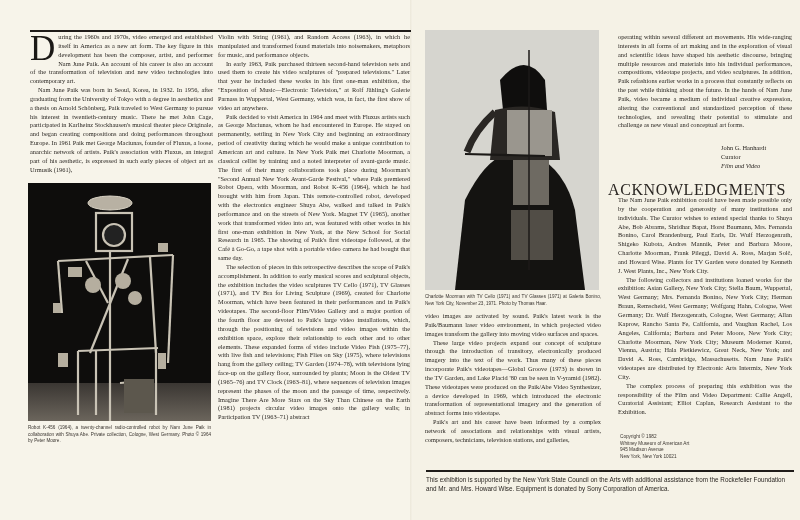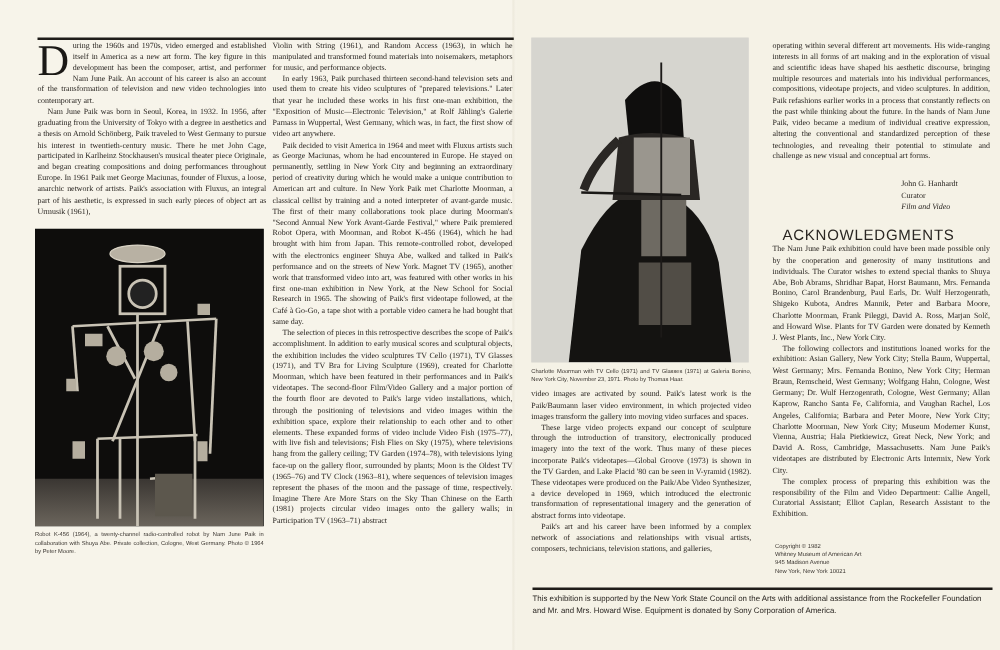--- a/index.html
+++ b/index.html
@@ -11,21 +11,21 @@
   .fold{position:absolute;left:410px;top:0;width:3px;height:520px;background:linear-gradient(90deg,#ece8da,#f7f4ea);}
   .rule{position:absolute;height:2px;background:#1f1c19;}
   .col{position:absolute;font-size:6.35px;line-height:8.85px;text-align:justify;}
   .col p{margin:0;text-indent:8px;}
   .col p.first{text-indent:0;}
   .dropcap{float:left;font-size:35px;line-height:27px;margin:2px 3px 0 0;font-family:"Liberation Serif",serif;color:#1b1916;}
   .photo{position:absolute;overflow:hidden;}
   .robot-photo{left:28px;top:183px;width:183px;height:238px;background:#0f0e0d;}
   .cello-photo{left:425px;top:30px;width:174px;height:260px;background:#d9d8d2;}
   .caption{position:absolute;font-size:4.6px;line-height:6.6px;text-align:justify;color:#3a3530;font-family:"Liberation Sans",sans-serif;}
-  .ack-title{position:absolute;left:626px;top:181px;font-size:12px;letter-spacing:0.6px;font-family:Liberation Sans, sans-serif;color:#2a2622;margin:0;font-weight:normal;}
+  .ack-title{position:absolute;left:608px;top:181px;font-size:16px;letter-spacing:0.6px;font-family:Liberation Serif, serif;color:#2a2622;margin:0;font-weight:normal;}
   .signature{position:absolute;left:721px;top:144px;font-size:6.4px;line-height:8.8px;}
   .copyright{position:absolute;left:620px;top:434px;font-size:4.7px;line-height:6.6px;font-family:"Liberation Sans",sans-serif;color:#3a3530;}
   .footer{position:absolute;left:426px;top:476px;width:368px;font-size:6.3px;line-height:8.8px;font-family:"Liberation Sans",sans-serif;}
 </style>
 </head>
 <body>
 
 <div class="page left"></div>
 <div class="page right"></div>
 <div class="fold"></div>

